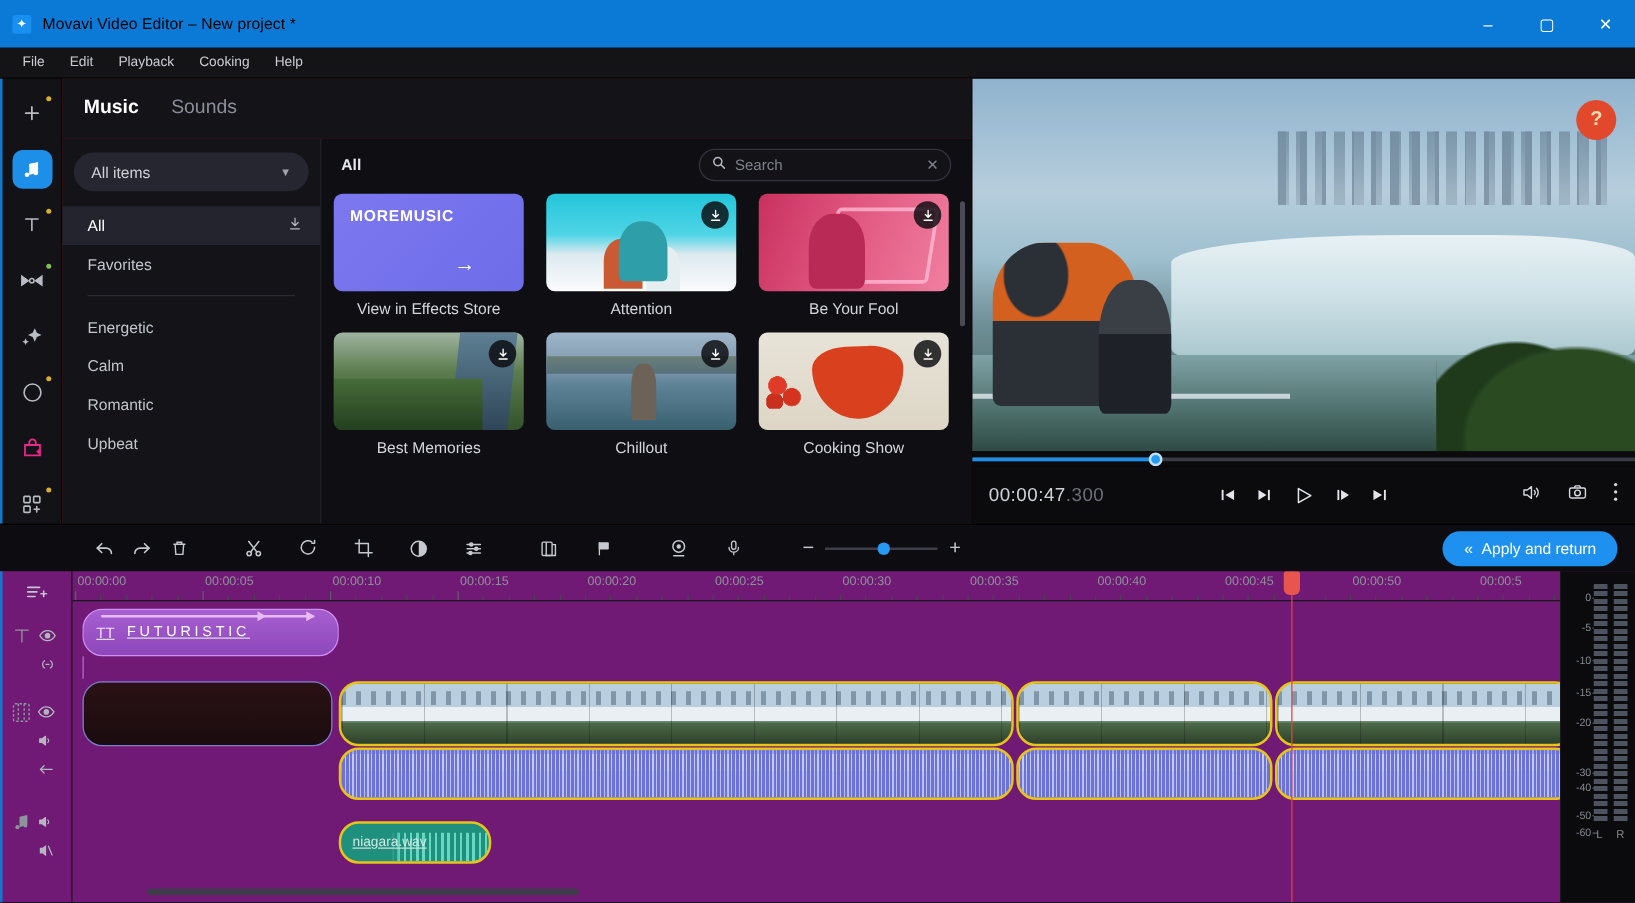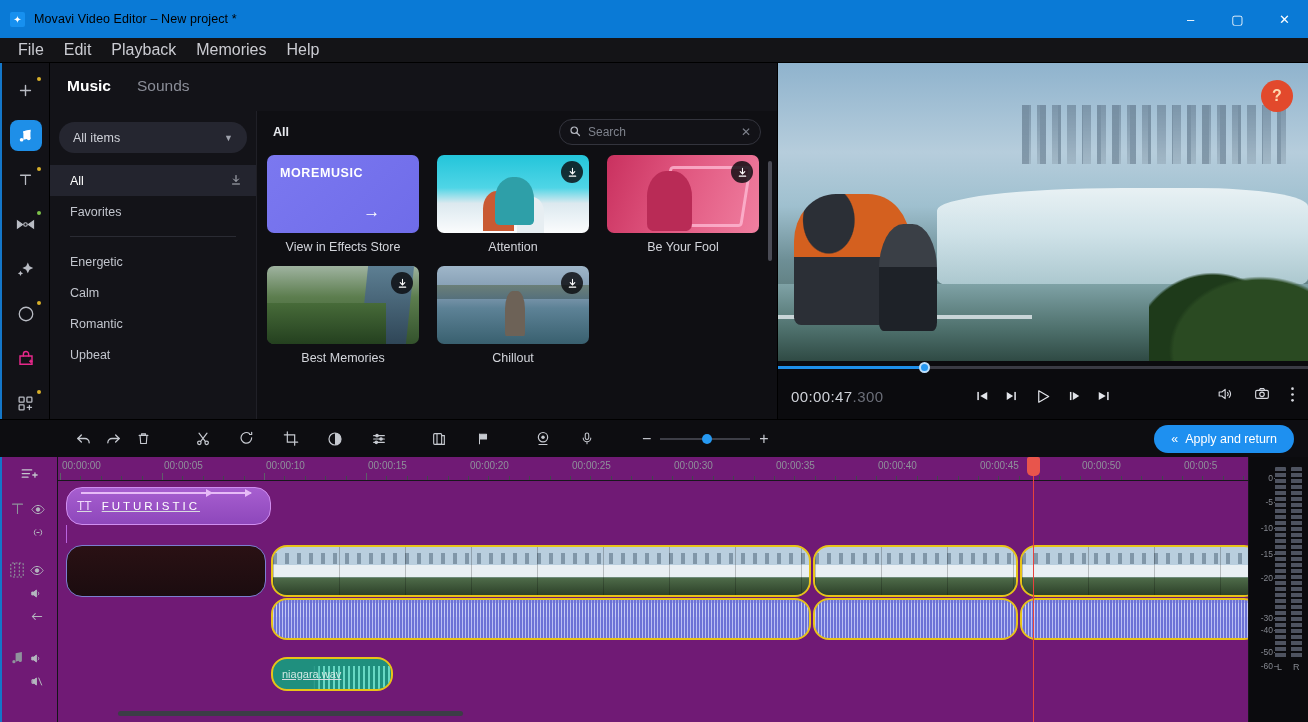--- a/index.html
+++ b/index.html
@@ -27,21 +27,21 @@
     width: 47px; height: 38px; display: flex; align-items: center; justify-content: center;
     color: #fff; font-size: 13px;
   }
 
   
   .menubar {
     height: 25px; background: #141417; display: flex; align-items: center;
     padding-left: 8px; flex: none; border-bottom: 1px solid #000;
   }
   .menu-item {
-    font-size: 16px; color: #cbccd2; padding: 3px 10px; border-radius: 3px;
+    font-size: 11px; color: #cbccd2; padding: 3px 10px; border-radius: 3px;
   }
 
   
   .body { flex: 1; display: flex; min-height: 0; position: relative; }
 
   
   .rail {
     width: 50px; background: #121217; border-right: 1px solid #000;
     display: flex; flex-direction: column; align-items: center;
     padding-top: 12px; gap: 14px; flex: none;
@@ -391,21 +391,21 @@
       <div class="win-btn">–</div>
       <div class="win-btn">▢</div>
       <div class="win-btn close">✕</div>
     </div>
   </div>
 
   <div class="menubar">
     <div class="menu-item">File</div>
     <div class="menu-item">Edit</div>
     <div class="menu-item">Playback</div>
-    <div class="menu-item">Memories</div>
+    <div class="menu-item">Cooking</div>
     <div class="menu-item">Help</div>
   </div>
 
   <div class="body">
 
     <div class="rail">
       <div class="rail-btn">
         <span class="dot yellow"></span>
         <svg width="17" height="17" viewBox="0 0 24 24" fill="none" stroke="currentColor" stroke-width="2" stroke-linecap="round">
             <path d="M12 5v14M5 12h14"></path>
@@ -565,20 +565,30 @@
               <div class="thumb sc-chillout">
                 <div class="dl-badge">
                   <svg width="11" height="11" viewBox="0 0 24 24" fill="none" stroke="currentColor" stroke-width="2.4" stroke-linecap="round">
                       <path d="M12 3v11M7 10l5 5 5-5M5 20h14"></path>
                     </svg>
                 </div>
               </div>
               <div class="card-label">Chillout</div>
             </div>
 
+            <div class="card">
+              <div class="thumb sc-cooking">
+                <div class="dl-badge">
+                  <svg width="11" height="11" viewBox="0 0 24 24" fill="none" stroke="currentColor" stroke-width="2.4" stroke-linecap="round">
+                      <path d="M12 3v11M7 10l5 5 5-5M5 20h14"></path>
+                    </svg>
+                </div>
+              </div>
+              <div class="card-label">Cooking Show</div>
+            </div>
 
             <div class="scroll-strip"></div>
           </div>
         </div>
       </div>
     </div>
 
     <div class="preview">
       <div class="video-area">
         <div class="sky-city"></div>

